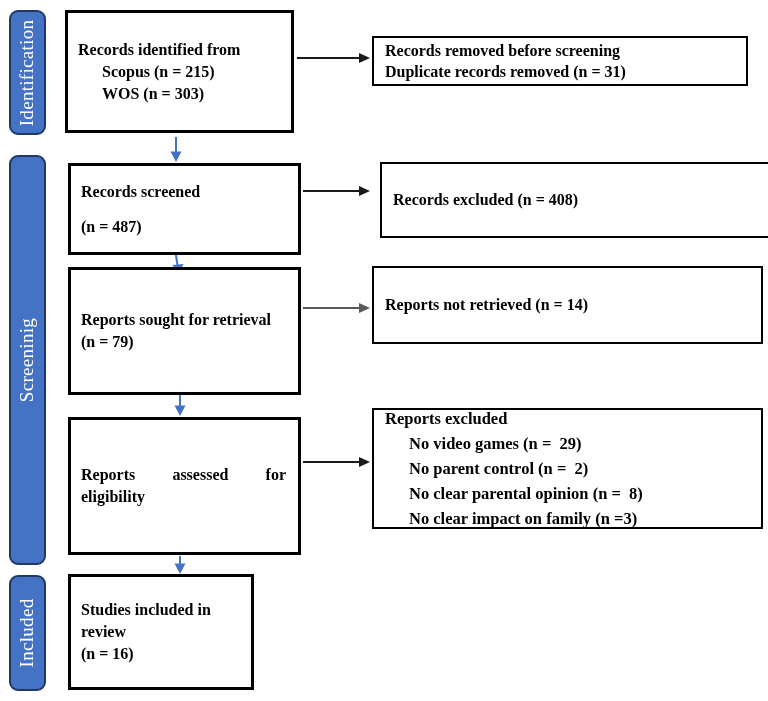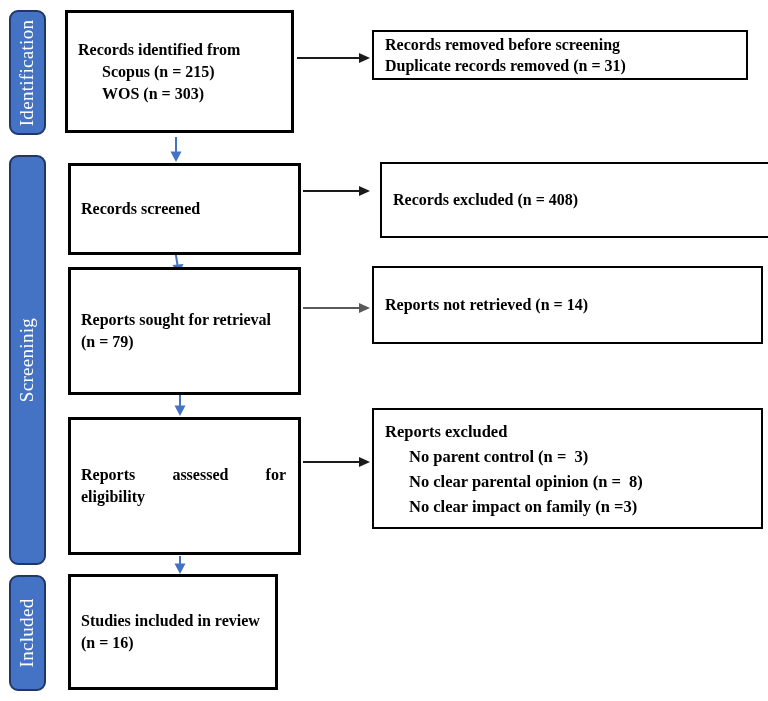--- a/index.html
+++ b/index.html
@@ -49,23 +49,23 @@
     display:flex;flex-direction:column;justify-content:center;
     font-size:16px;line-height:22px;font-weight:bold;
   }
   .main-box{border:3px solid var(--box-border);padding:4px 6px 4px 10px;}
   .side-box{border:2px solid var(--box-border);padding:2px 6px 2px 11px;}
 
   .box-identified{left:65px;top:10px;width:229px;height:123px;}
   .box-screened{left:68px;top:163px;width:233px;height:92px;gap:13px;}
   .box-sought{left:68px;top:267px;width:233px;height:128px;}
   .box-assessed{left:68px;top:417px;width:233px;height:138px;padding-right:12px;}
-  .box-included-final{left:68px;top:574px;width:210px;height:116px;}
+  .box-included-final{left:68px;top:574px;width:186px;height:116px;}
 
-  .box-removed{left:372px;top:30px;width:376px;height:50px;line-height:21px;}
+  .box-removed{left:372px;top:36px;width:376px;height:50px;line-height:21px;}
   .box-excluded{left:380px;top:162px;width:440px;height:76px;}
   .box-not-retrieved{left:372px;top:266px;width:391px;height:78px;}
   .box-reports-excluded{left:372px;top:408px;width:391px;height:121px;font-size:16.5px;line-height:25px;}
 
   .line{white-space:pre-wrap;}
   .indent{padding-left:24px;}
   .pre{white-space:pre;}
   .justify-text{text-align:justify;}
 
   .arrows{position:absolute;left:0;top:0;pointer-events:none;}
@@ -127,20 +127,21 @@
   </div>
 
   <div class="box main-box box-identified">
     <div class="line">Records identified from</div>
     <div class="line indent">Scopus (n = 215)</div>
     <div class="line indent">WOS (n = 303)</div>
   </div>
 
   <div class="box main-box box-screened">
     <div class="line">Records screened</div>
+    <div class="line">(n = 487)</div>
   </div>
 
   <div class="box main-box box-sought">
     <div class="line">Reports sought for retrieval</div>
     <div class="line">(n = 79)</div>
   </div>
 
   <div class="box main-box box-assessed">
     <div class="justify-text">Reports assessed for eligibility</div>
   </div>
@@ -158,18 +159,19 @@
   <div class="box side-box box-excluded">
     <div class="line">Records excluded (n = 408)</div>
   </div>
 
   <div class="box side-box box-not-retrieved">
     <div class="line">Reports not retrieved (n = 14)</div>
   </div>
 
   <div class="box side-box box-reports-excluded">
     <div class="line">Reports excluded</div>
-    <div class="pre indent">No parent control (n =  3)</div>
+    <div class="pre indent">No video games (n =  29)</div>
+    <div class="pre indent">No parent control (n =  2)</div>
     <div class="pre indent">No clear parental opinion (n =  8)</div>
     <div class="pre indent">No clear impact on family (n =3)</div>
   </div>
 
 </div>
 
 </body></html>

